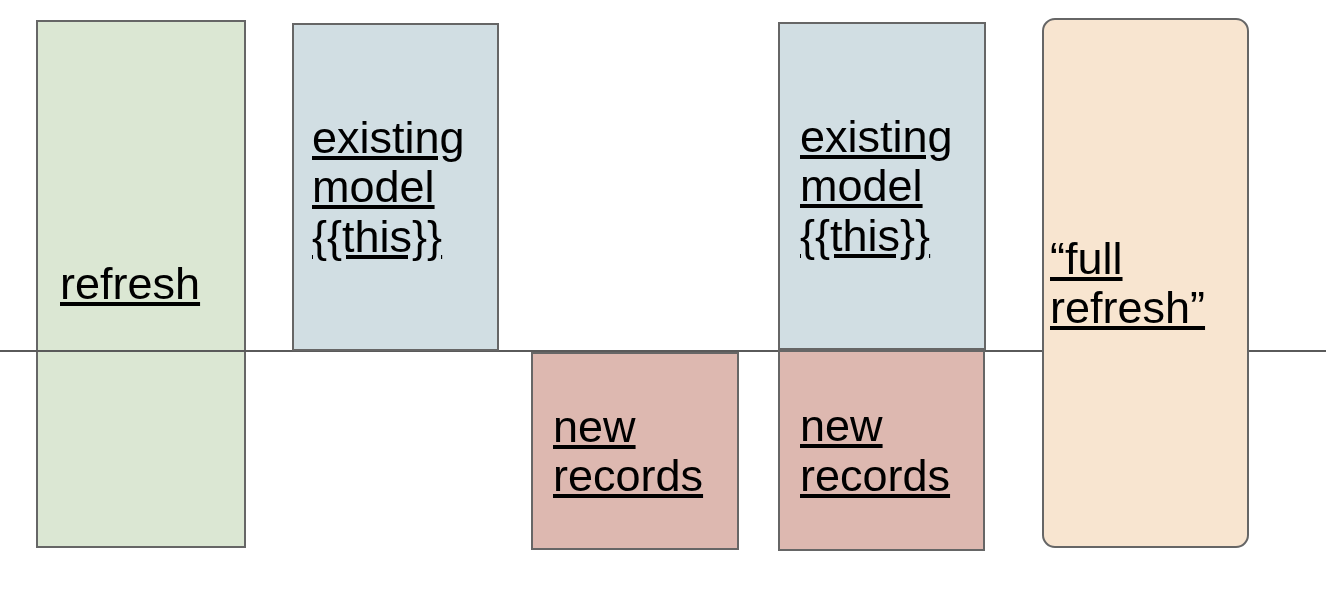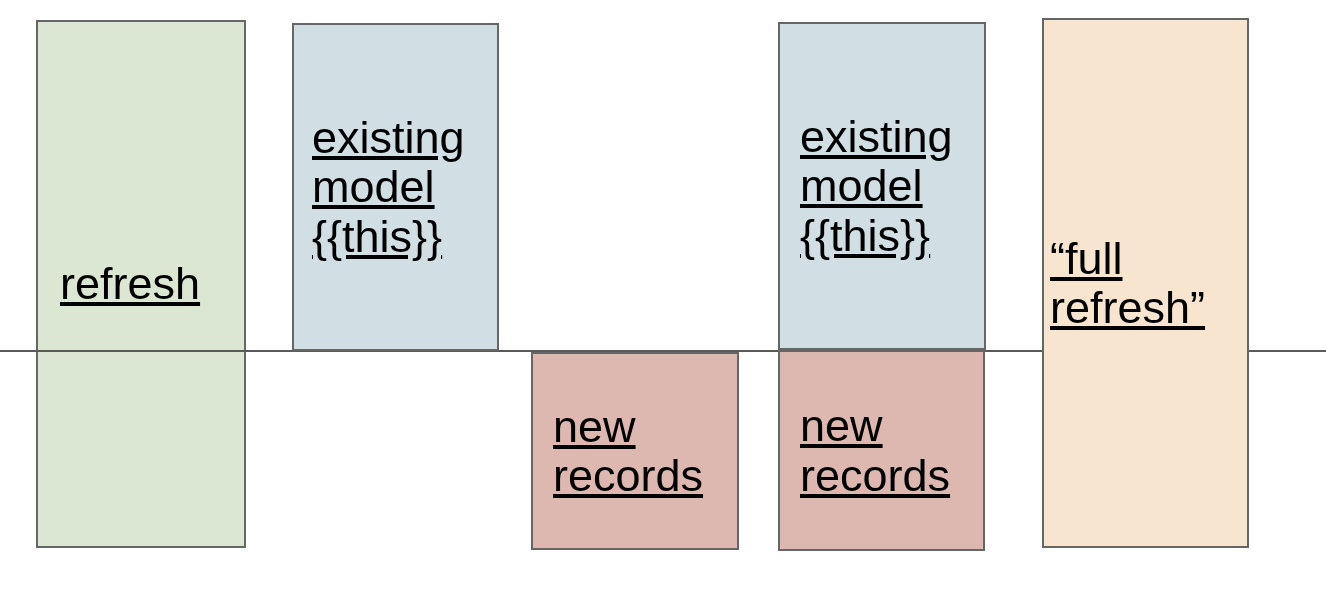--- a/index.html
+++ b/index.html
@@ -69,18 +69,18 @@
     <span class="box-label">existing
 model
 {{this}}</span>
   </div>
 
   <div class="box" style="left: 778px; top: 350px; width: 207px; height: 201px; background: rgb(221, 184, 176); padding-left: 20px;">
     <span class="box-label">new
 records</span>
   </div>
 
-  <div class="box" style="left: 1042px; top: 18px; width: 207px; height: 530px; background: rgb(248, 229, 208); padding-left: 6px;">
+  <div class="box" style="left: 1042px; top: 18px; width: 207px; height: 530px; background: rgb(248, 229, 208); padding-left: 6px; border-radius: 13px;">
     <span class="box-label">“full
 refresh”</span>
   </div>
 
 </div>
 
 </body></html>

